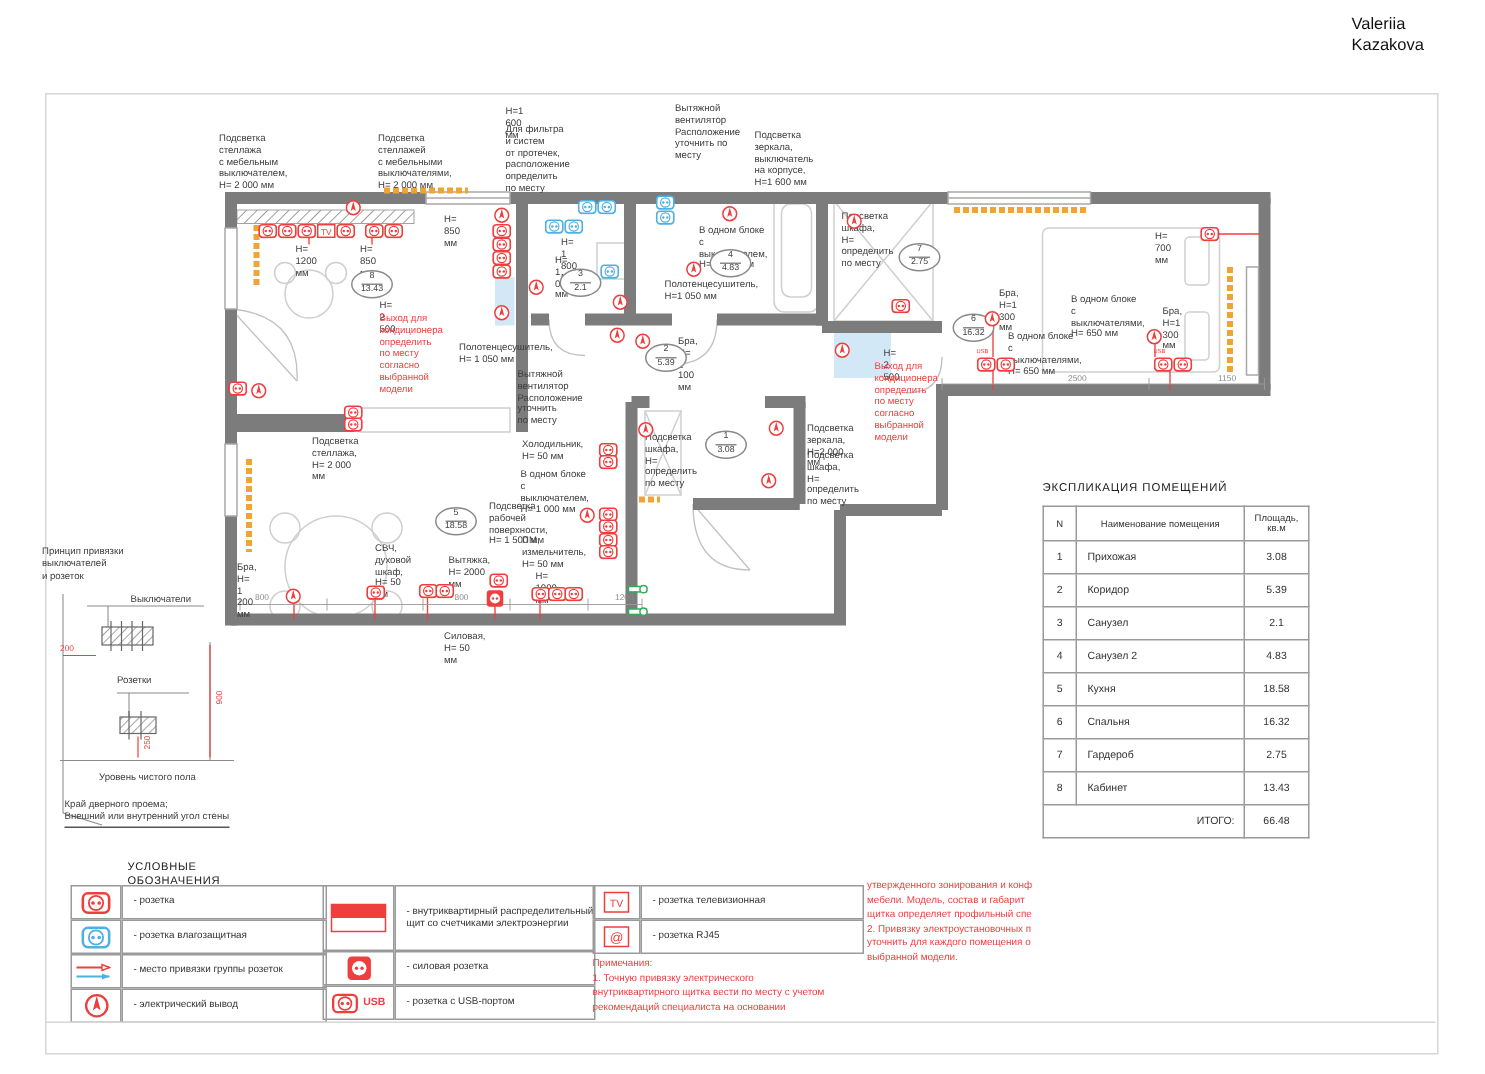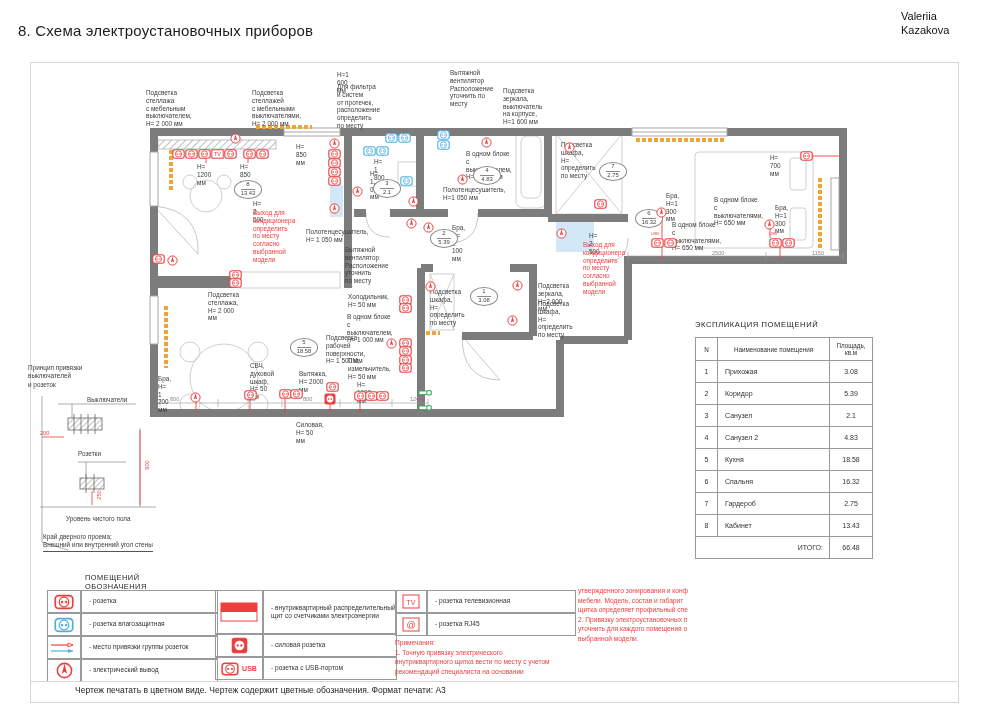--- a/index.html
+++ b/index.html
@@ -44,21 +44,20 @@
   
   .ptext{position:absolute;font-size:6.4px;color:#3d3d3d;line-height:1.3;white-space:pre-line;}
   .pred{position:absolute;font-size:5.6px;color:#ef3e3e;}
   .pund{border-bottom:.7px solid #555;padding-bottom:1px;}
 </style>
 </head>
 <body>
 
 <div id="sheet">
 
-  <div class="abs" id="page-title">8. Схема электроустановочных приборов</div>
   <div class="abs" id="author">Valeriia
 Kazakova</div>
   <div class="abs" id="frame"></div>
 
   <svg class="abs" id="plan-svg" width="990" height="716">
     <defs>
       <pattern id="hatch" width="5" height="5" patternUnits="userSpaceOnUse" patternTransform="rotate(45)">
         <line x1="0" y1="0" x2="0" y2="5" stroke="#8b8b8b" stroke-width="1.1"></line>
       </pattern>
     </defs>
@@ -742,21 +741,21 @@
           </tr>
           <tr>
             <td colspan="2" style="text-align:right;padding-right:6px;">ИТОГО:</td>
             <td class="carea">66.48</td>
           </tr>
         </tbody>
     </table>
   </div>
 
   <div class="abs" id="legend">
-    <div id="legend-title">ПОМЕЩЕНИЙ ОБОЗНАЧЕНИЯ</div>
+    <div id="legend-title">УСЛОВНЫЕ ОБОЗНАЧЕНИЯ</div>
     <div class="lg-group" id="lg-col1" style="left:0;">
         <div class="lg-row">
           <div class="lg-ic" style="width: 32px; height: 21px;">
             <svg width="20" height="16" viewBox="0 0 13 10">
               <rect x="0.8" y="0.8" width="11.4" height="8.4" rx="2.2" fill="#fff" stroke="#ef3e3e" stroke-width="1.1"></rect>
               <circle cx="6.5" cy="5" r="3.1" fill="none" stroke="#ef3e3e" stroke-width="0.8"></circle>
               <circle cx="5.2" cy="5" r="0.8" fill="#ef3e3e"></circle>
               <circle cx="7.9" cy="5" r="0.8" fill="#ef3e3e"></circle>
             </svg>
           </div>
@@ -854,14 +853,13 @@
 рекомендаций специалиста на основании</div>
     <div class="note" style="left:531px;top:13px;width:180px;">утвержденного зонирования и конф
 мебели. Модель, состав и габарит
 щитка определяет профильный спе
 2. Привязку электроустановочных п
 уточнить для каждого помещения о
 выбранной модели.</div>
   </div>
 
   <div class="abs" id="footer-bar"></div>
-  <div class="abs" id="footer-text">Чертеж печатать в цветном виде. Чертеж содержит цветные обозначения. Формат печати: А3</div>
 </div>
 
 </body></html>

